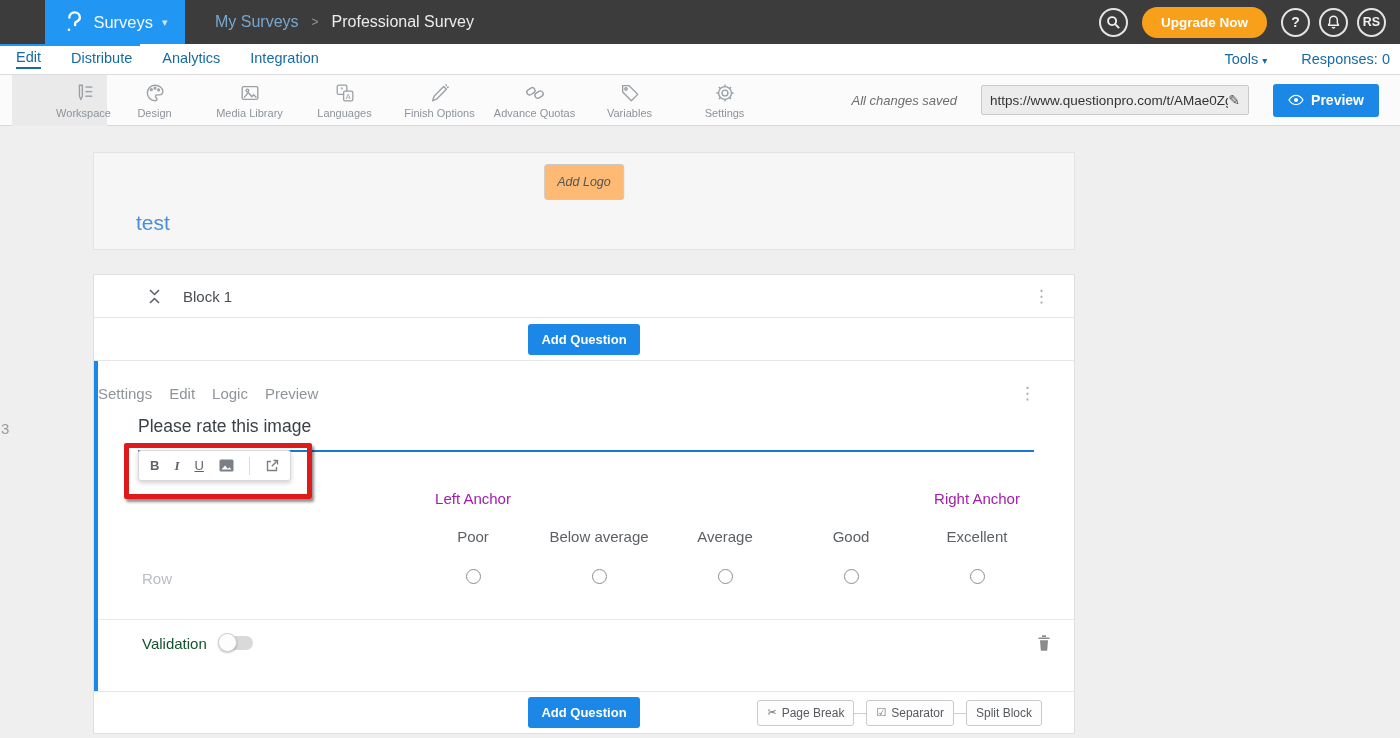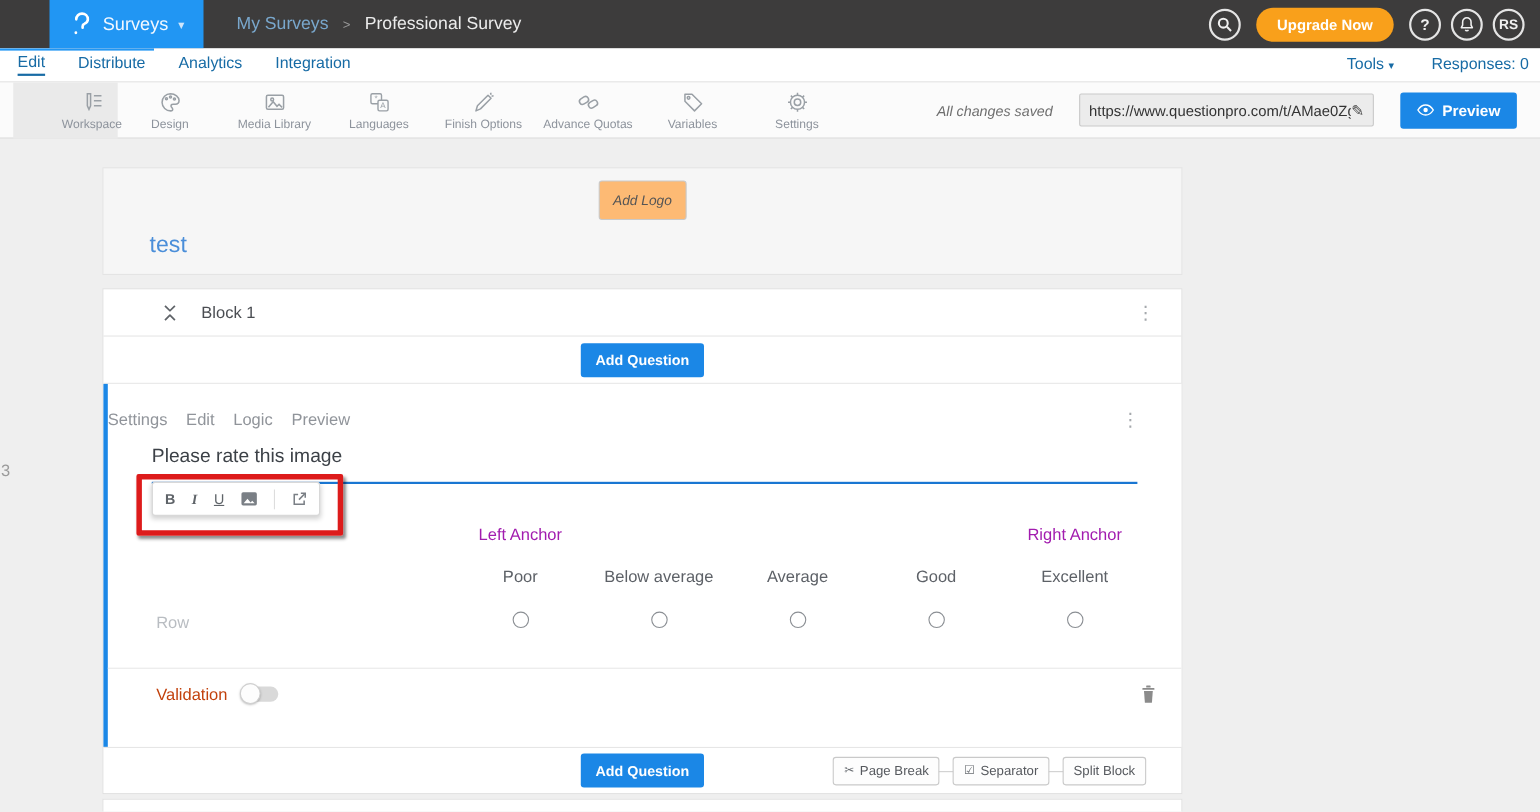--- a/index.html
+++ b/index.html
@@ -44,21 +44,21 @@
 
   
   .main { position:absolute; top:126px; left:0; width:1400px; height:612px; overflow:hidden; }
   .page-indicator { position:absolute; left:1px; top:294px; color:#9b9b9b; font-size:15px; }
   .card { margin-left:93px; width:982px; }
 
   .survey-header-card { margin-top:26px; height:98px; background:#f6f6f6; border:1px solid #e4e4e4; position:relative; }
   .add-logo-btn { position:absolute; top:11px; left:50%; transform:translateX(-50%); background:#fdba74; border:1px solid #c9c9c9; border-radius:3px; padding:10px 12px; font-size:12.5px; color:#555; cursor:pointer;font-style:italic; }
   .survey-title { position:absolute; left:42px; top:58px; font-size:21px; color:#4a8ed9; }
 
-  .block-card { margin-top:12px; background:#fff; border:1px solid #e0e0e0; }
+  .block-card { margin-top:24px; background:#fff; border:1px solid #e0e0e0; }
   .block-header { height:43px; display:flex; align-items:center; border-bottom:1px solid #e6e6e6; padding:0 24px; }
   .collapse-icon { margin-left:30px; cursor:pointer; }
   .block-title { margin-left:22px; font-size:15px; color:#4a4d52; }
   .dots { margin-left:auto; color:#a5a9ad; font-size:17px; letter-spacing:0; cursor:pointer; line-height:1; }
   .addq-row { height:43px; display:flex; align-items:center; justify-content:center; border-bottom:1px solid #e6e6e6; }
   .addq-btn { background:#1b87e6; border:none; color:#fff; font-size:13px; font-weight:700; padding:8px 13px; border-radius:3px; cursor:pointer; }
 
   
   .question-card { position:relative; border-left:4px solid #1b87e6; height:330px; background:#fff; }
   .q-actions { display:flex; justify-content:flex-end; align-items:center; gap:17px; padding:24px 38px 0 0; color:#90949a; font-size:15px; }
@@ -80,21 +80,21 @@
   .rowlabel { color:#b9bdc2; font-size:15px; }
   .radio { display:inline-block; width:15px; height:15px; border:1px solid #8b8f94; border-radius:50%; background:#fff; cursor:pointer; }
 
   .links-row { display:flex; margin:14px 0 0 44px; width:898px; align-items:center; }
   .left-links { color:#4d79d9; font-size:15px; }
   .left-links span { cursor:pointer; }
   .bulk-links { margin-left:auto; display:flex; gap:26px; color:#46597a; font-size:15px; }
   .bulk-links span { cursor:pointer; }
 
   .validation-row { margin-top:19px; border-top:1px solid #e9e9e9; height:47px; display:flex; align-items:center; padding:0 22px 0 44px; }
-  .validation-label { color:#c2410c; font-size:15px; }
+  .validation-label { color:#14532d; font-size:15px; }
   .toggle { position:relative; margin-left:13px; width:33px; height:14px; background:#d9d9d9; border-radius:7px; cursor:pointer; }
   .toggle-knob { position:absolute; left:-2px; top:-3px; width:19px; height:19px; background:#fdfdfd; border:1px solid #cfcfcf; border-radius:50%; box-shadow:0 1px 2px rgba(0,0,0,0.25); }
   .trash { margin-left:auto; cursor:pointer; }
 
   .block-footer { position:relative; border-top:1px solid #e6e6e6; height:42px; display:flex; align-items:center; justify-content:center; }
   .footer-controls { position:absolute; right:32px; top:50%; transform:translateY(-50%); display:flex; align-items:center; gap:12px; }
   .footer-line { position:absolute; right:38px; top:50%; width:228px; height:1px; background:#cfcfcf; }
   .mini-btn { position:relative; background:#fdfdfd; border:1px solid #c9c9c9; border-radius:3px; padding:5px 9px; font-size:12px; color:#56595e; display:flex; align-items:center; gap:5px; cursor:pointer; white-space:nowrap; }
   .mini-icon { font-size:11px; color:#6a6e73; }
 

